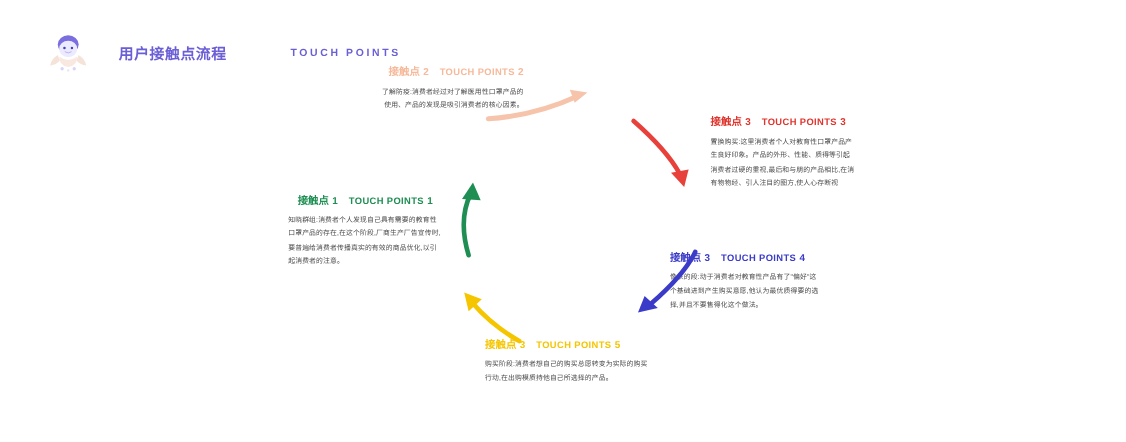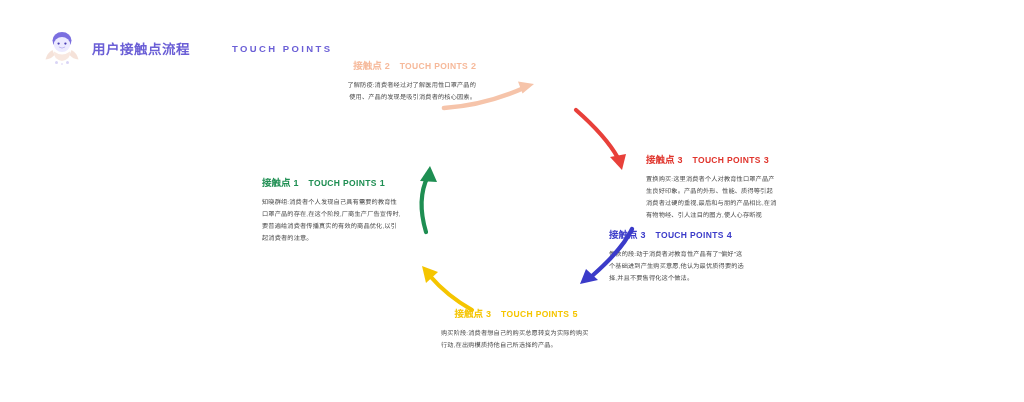--- a/index.html
+++ b/index.html
@@ -20,21 +20,21 @@
     overflow: hidden;
   }
 
   
   .header {
     position: absolute;
     left: 40px;
     top: 28px;
     display: flex;
     align-items: center;
-    gap: 0;
+    gap: 16px;
   }
   .brand-logo {
     width: 44px;
     height: 40px;
     flex: 0 0 auto;
     display: block;
   }
   .header-title {
     font-size: 13.5px;
     font-weight: 700;
@@ -129,42 +129,42 @@
   </div>
 
   <div class="tp" id="tp-2">
     <div class="tp-heading" style="color:#f6b99a;">
       <span class="tp-cn">接触点</span><span class="tp-num">2</span><span class="tp-en">TOUCH POINTS</span><span class="tp-num">2</span>
     </div>
     <p class="tp-body">了解防疫:消费者经过对了解医用性口罩产品的使用、产品的发现是吸引消费者的核心因素。</p>
   </div>
 
   <div class="tp" id="tp-3">
-    <div class="tp-heading" style="color:#e0342c;margin-top:48px;">
+    <div class="tp-heading" style="color:#e0342c;">
       <span class="tp-cn">接触点</span><span class="tp-num">3</span><span class="tp-en">TOUCH POINTS</span><span class="tp-num">3</span>
     </div>
     <p class="tp-body">置换购买:这里消费者个人对教育性口罩产品产生良好印象。产品的外形、性能、质得等引起消费者过硬的重视,最后和与朋的产品相比,在消有物物经、引人注目的图方,使人心存断视</p>
   </div>
 
   <div class="tp" id="tp-1">
-    <div class="tp-heading" style="color:#1e8e52;">
+    <div class="tp-heading" style="color:#1e8e52;text-align:center;">
       <span class="tp-cn">接触点</span><span class="tp-num">1</span><span class="tp-en">TOUCH POINTS</span><span class="tp-num">1</span>
     </div>
     <p class="tp-body">知晓群组:消费者个人发现自己具有需要的教育性口罩产品的存在,在这个阶段,厂商生产厂告宣传时,要普遍给消费者传播真实的有效的商品优化,以引起消费者的注意。</p>
   </div>
 
   <div class="tp" id="tp-4">
     <div class="tp-heading" style="color:#3b3bc9;">
       <span class="tp-cn">接触点</span><span class="tp-num">3</span><span class="tp-en">TOUCH POINTS</span><span class="tp-num">4</span>
     </div>
     <p class="tp-body">像依的段:动于消费者对教育性产品有了"偏好"这个基础进到产生购买意愿,他认为最优质得要的选择,并且不要售得化这个做法。</p>
   </div>
 
   <div class="tp" id="tp-5">
-    <div class="tp-heading" style="color:#f5c500;text-align:center;">
+    <div class="tp-heading" style="color:#f5c500;">
       <span class="tp-cn">接触点</span><span class="tp-num">3</span><span class="tp-en">TOUCH POINTS</span><span class="tp-num">5</span>
     </div>
     <p class="tp-body">购买阶段:消费者想自己的购买总愿转变为实际的购买行动,在出购模质持他自己所选择的产品。</p>
   </div>
 
   <svg class="arrow-svg" id="arrow-peach" viewBox="0 0 112 36">
     <path d="M4 32 C 34 30, 62 22, 86 11" stroke="#f6c4aa" stroke-width="4.6" fill="none" stroke-linecap="round"></path>
     <path d="M94 8 L 78 5.5 L 82.5 17.5 Z" fill="#f6c4aa"></path>
   </svg>
 

